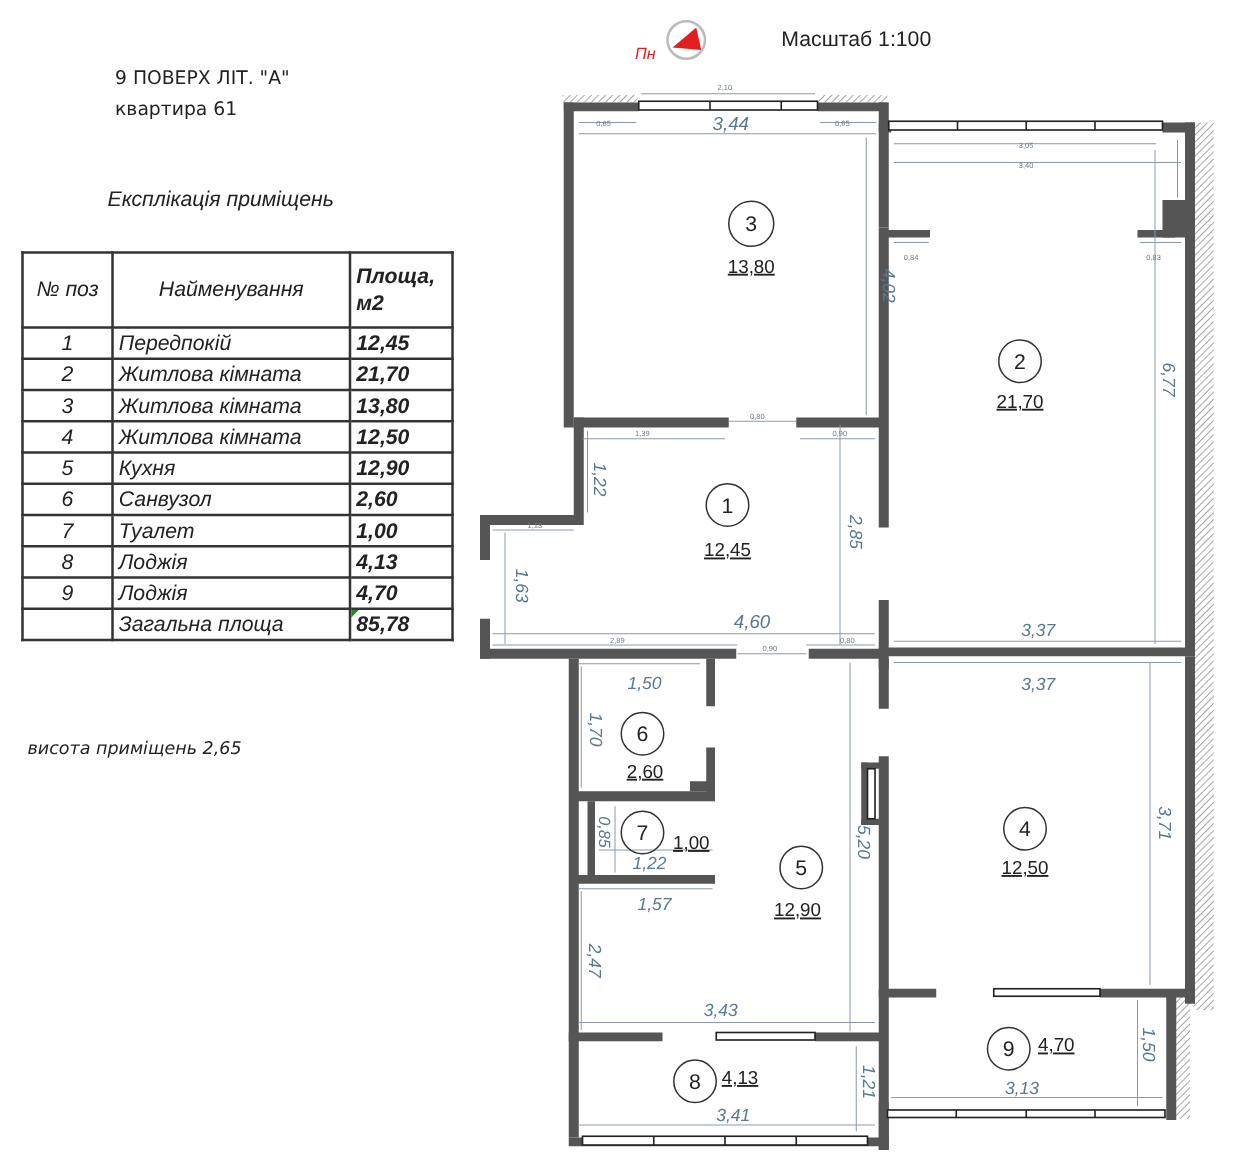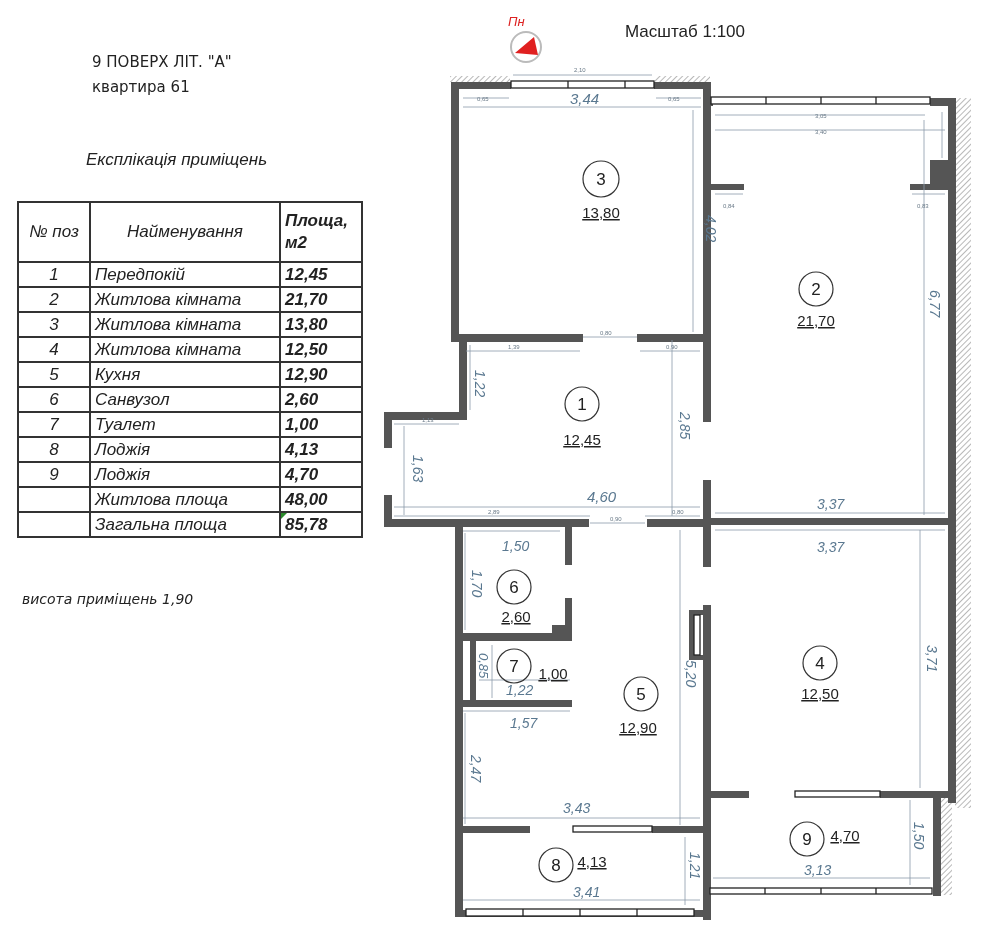--- a/index.html
+++ b/index.html
@@ -10,21 +10,21 @@
   table.expl td, table.expl th { border: 2px solid #333; padding: 0 4px; height: 23px; font-weight: normal; }
   table.expl th { height: 58px; line-height: 22px; }
   table.expl .c1 { width: 62px; text-align: center; }
   table.expl .c2 { width: 180px; text-align: left; }
   table.expl th.c2 { text-align: center; }
   table.expl .c3 { width: 72px; text-align: left; font-weight: bold; }
   .corner-mark { position: relative; }
   .corner-mark::before { content: ""; position: absolute; left: 0; top: 0; width: 0; height: 0; border-top: 6px solid #2a8a2a; border-right: 6px solid transparent; }
   .note-height { position: absolute; left: 22px; top: 591px; font-family: "DejaVu Sans", sans-serif; font-style: italic; font-size: 14px; color: #222; }
   .note-area { position: absolute; left: 30px; top: 637px; width: 330px; text-align: center; font-family: "DejaVu Sans", sans-serif; font-style: italic; font-size: 14px; line-height: 25px; color: #222; }
-  .north { position: absolute; left: 508px; top: 14px; display: flex; align-items: flex-start; flex-direction: column; }
+  .north { position: absolute; left: 508px; top: 14px; display: flex; align-items: flex-end; }
   .north-label { font-style: italic; font-size: 13px; color: #d22; margin-right: 6px; }
   .scale { position: absolute; left: 625px; top: 22px; font-size: 17px; color: #222; }
   svg.plan { position: absolute; left: 0; top: 0; }
   .dim { font-family: "Liberation Sans", sans-serif; font-style: italic; fill: #5a7890; }
   .dim-s { font-family: "Liberation Sans", sans-serif; font-size: 6px; fill: #6a7a88; }
   .room-no { font-family: "Liberation Sans", sans-serif; font-size: 17px; fill: #222; }
   .room-area { font-family: "Liberation Sans", sans-serif; font-size: 15px; fill: #222; text-decoration: underline; }
 </style>
 </head>
 <body>
@@ -83,32 +83,27 @@
         <td class="c2">Лоджія</td>
         <td class="c3">4,13</td>
       </tr>
   <tr>
         <td class="c1">9</td>
         <td class="c2">Лоджія</td>
         <td class="c3">4,70</td>
       </tr>
   <tr>
         <td class="c1"></td>
-        <td class="c2">Житлова площа</td>
-        <td class="c3">48,00</td>
-      </tr>
-  <tr>
-        <td class="c1"></td>
         <td class="c2">Загальна площа</td>
         <td class="c3 corner-mark">85,78</td>
       </tr>
 </tbody>
   </table>
 
-<div class="note-height">висота приміщень 1,90</div>
+<div class="note-height">висота приміщень 2,65</div>
 <div class="note-area">
 </div>
 
 <div class="north">
   <span class="north-label">Пн</span>
   <svg width="36" height="36" viewBox="0 0 36 36">
     <circle cx="18" cy="18" r="15" fill="#fff" stroke="#bbb" stroke-width="2"></circle>
     <polygon points="7,24 26,8 30,26" fill="#e02020"></polygon>
   </svg>
 </div>

